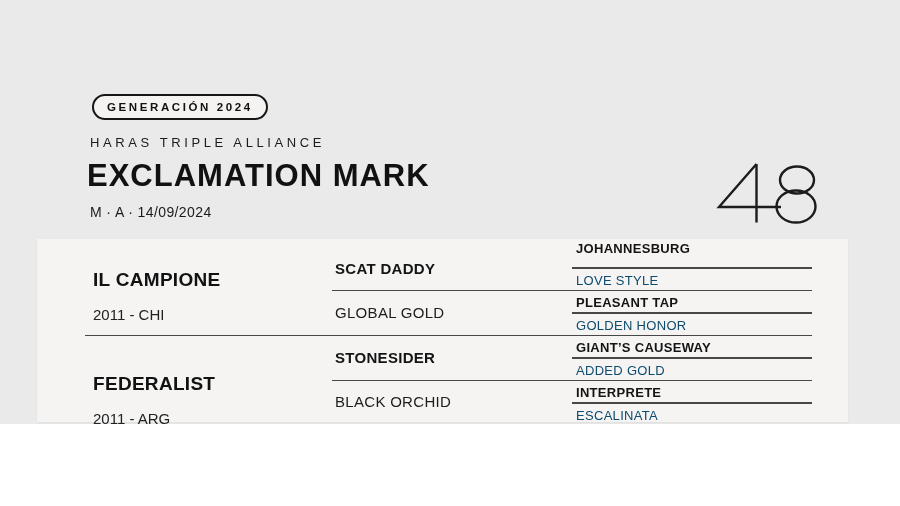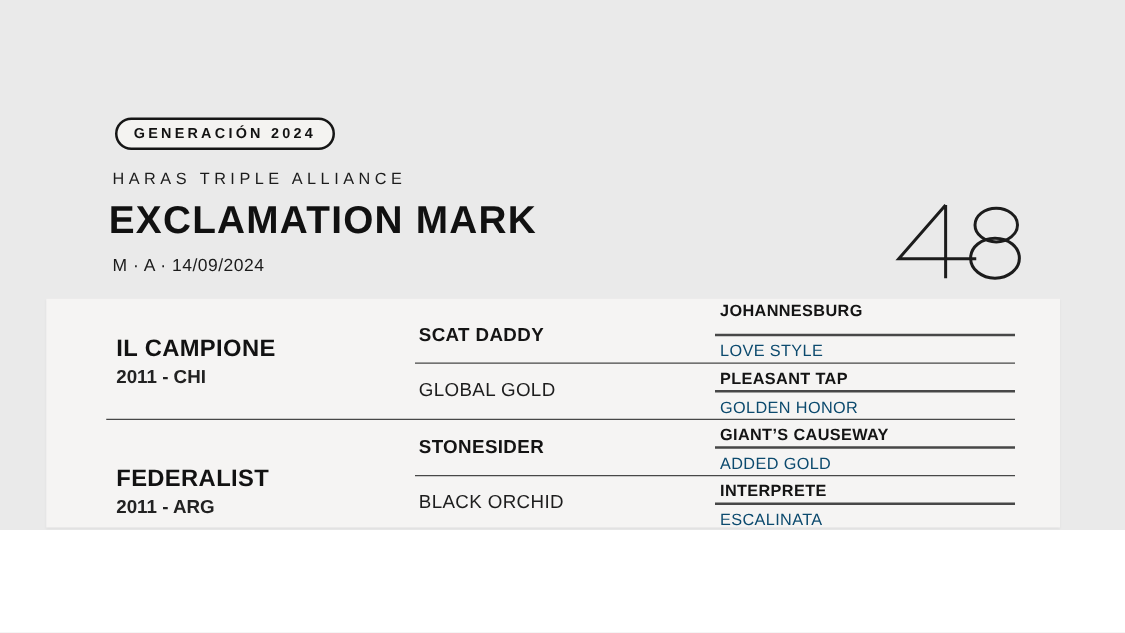--- a/index.html
+++ b/index.html
@@ -42,21 +42,21 @@
   .lot-svg *{vector-effect:non-scaling-stroke;}
   
   .panel{
     position:absolute;left:37px;top:239px;
     width:811px;height:183px;
     background:#f5f4f3;
     box-shadow:0 1px 2px rgba(0,0,0,0.05);
   }
   .panel .txt{position:absolute;white-space:nowrap;}
   .g1-name{font-size:19px;line-height:22px;font-weight:700;letter-spacing:0.3px;color:#121212;}
-  .g1-info{font-size:15px;line-height:19px;font-weight:700;color:#222;margin-top:1px;}
+  .g1-info{font-size:15px;line-height:19px;font-weight:400;color:#222;margin-top:14px;}
   .g2{left:298px;font-size:15px;line-height:19px;letter-spacing:0.3px;color:#1d1d1d;}
   .g3{left:539px;font-size:13px;line-height:16px;letter-spacing:0.3px;color:#0c4a6e;}
   .bold{font-weight:700;color:#141414;}
   .reg{font-weight:400;}
   .line{position:absolute;height:1.5px;background:#474747;}
   .line.short{left:535px;width:240px;}
   .line.mid{left:295px;width:480px;}
   .line.full{left:48px;width:727px;}
 </style>
 </head>

